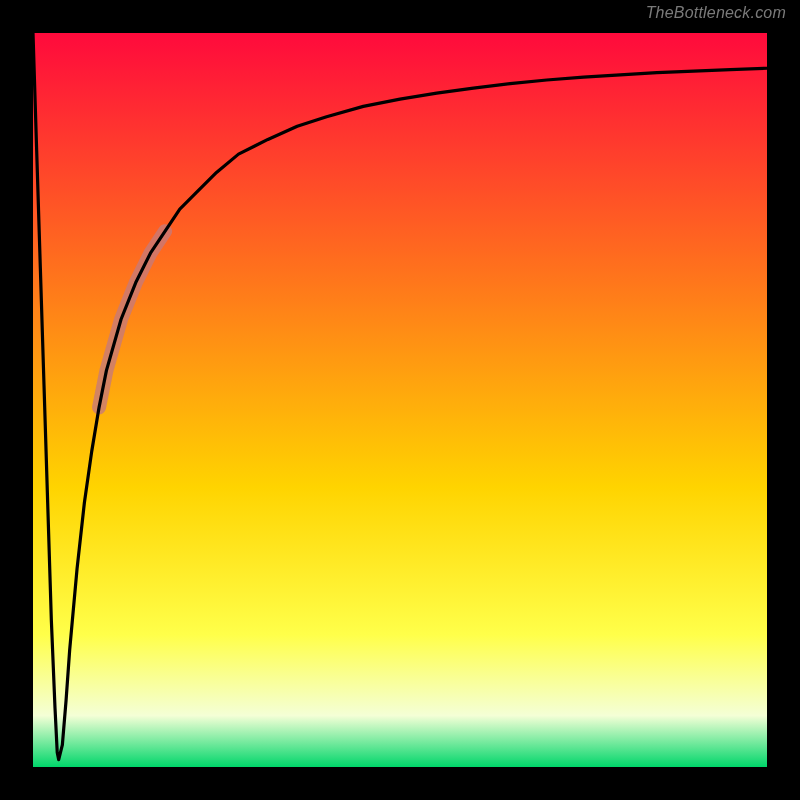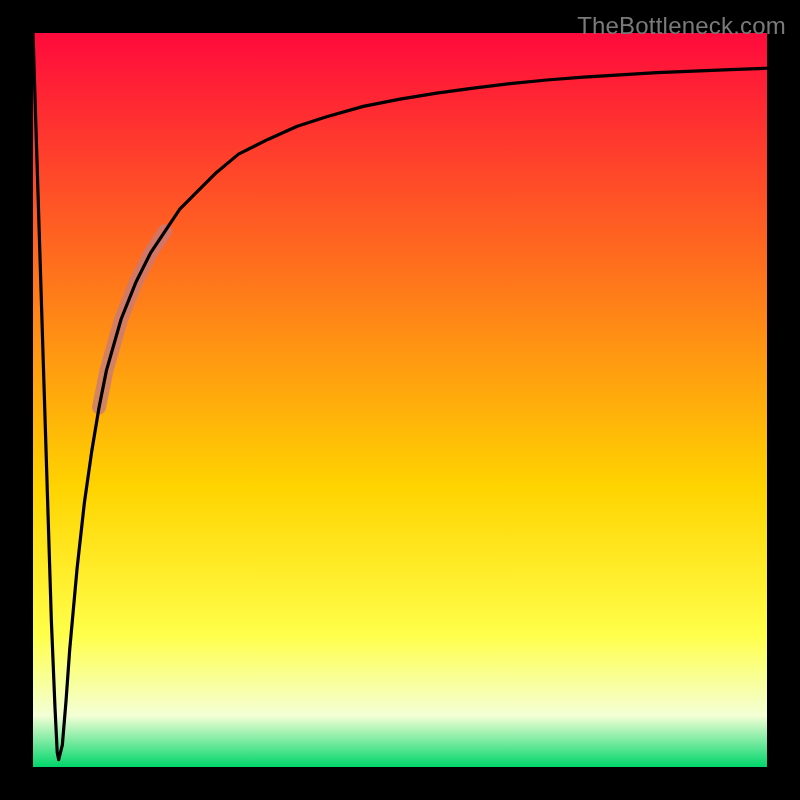--- a/index.html
+++ b/index.html
@@ -6,28 +6,29 @@
   body {
     width: 800px;
     height: 800px;
     overflow: hidden;
     font-family: Arial, Helvetica, sans-serif;
     position: relative;
     background: #000;
   }
   .watermark {
     position: absolute;
-    top: 12px;
+    top: 4px;
     right: 14px;
     color: #7a7a7a;
-    font-size: 24px;
+    font-size: 16px;
     font-weight: 400;
     letter-spacing: 0.2px;
     z-index: 10;
     user-select: none;
+    font-style: italic;
   }
   .chart-wrap {
     position: absolute;
     inset: 0;
   }
   svg { display: block; }
 </style>
 </head>
 <body>
 

